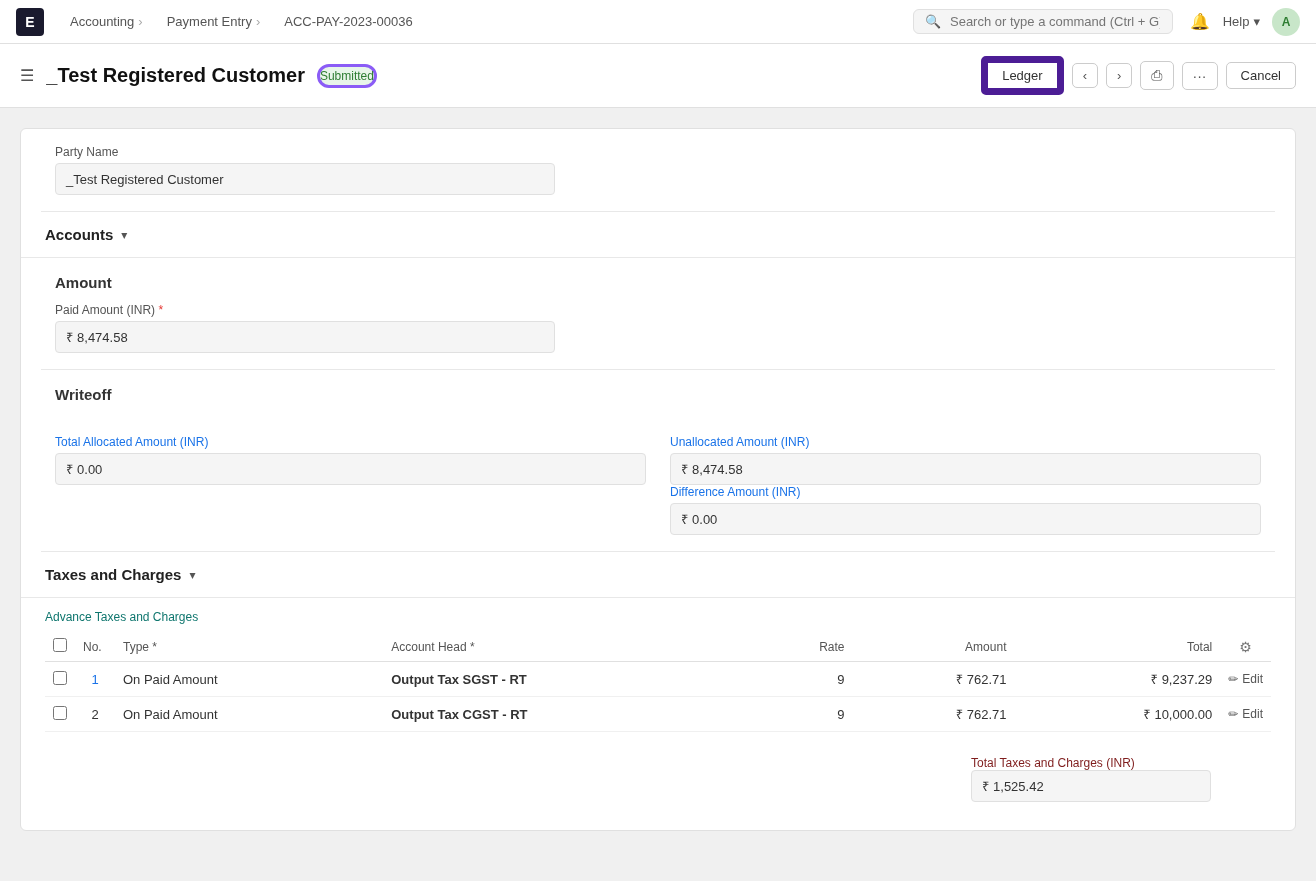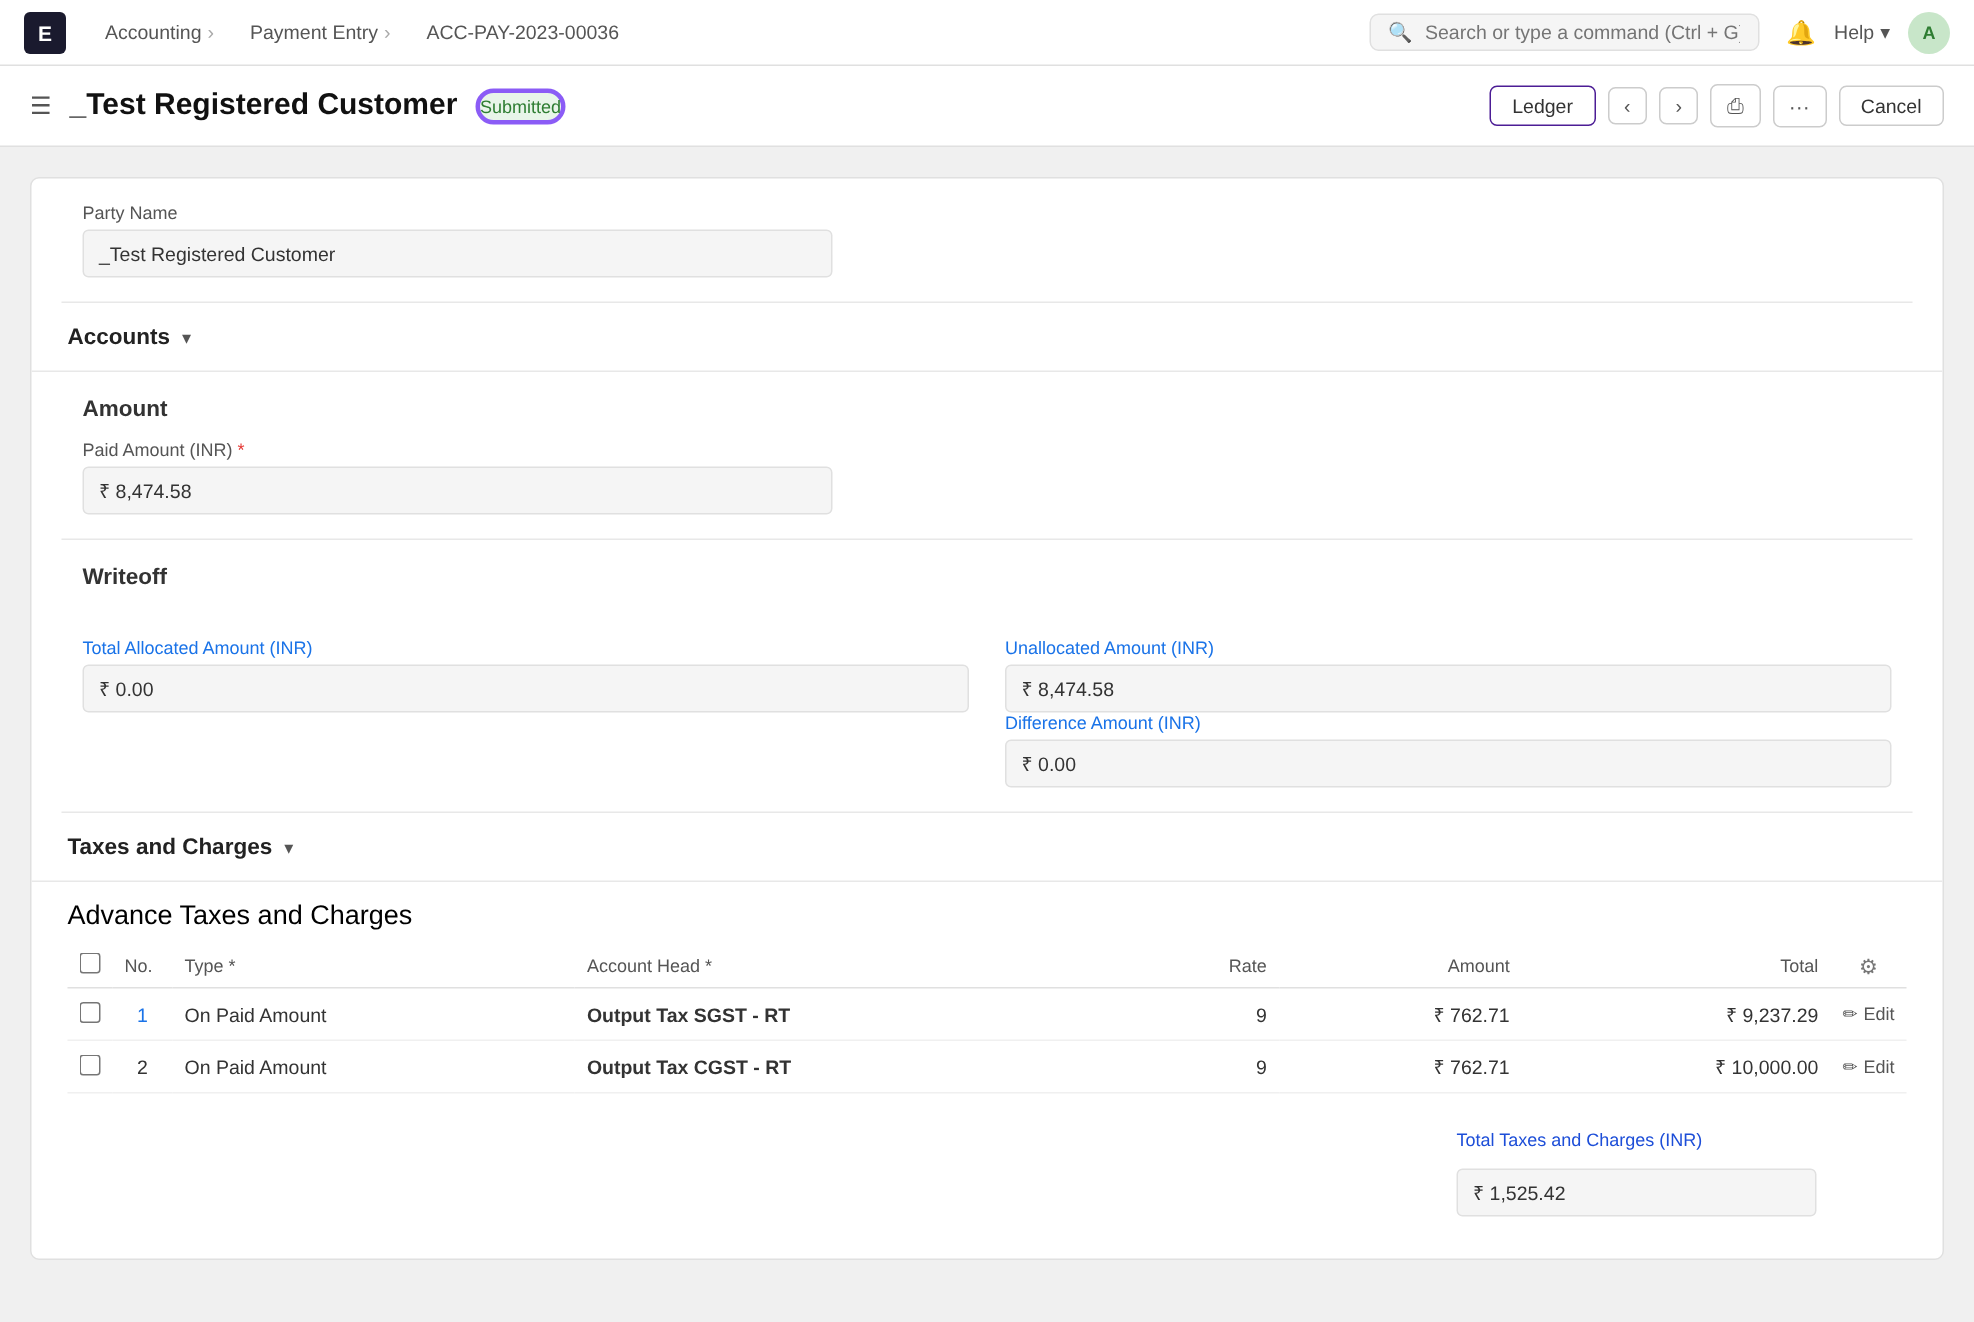--- a/index.html
+++ b/index.html
@@ -45,21 +45,21 @@
       border-bottom: 1px solid #e0e0e0; gap: 12px;
     }
     .hamburger { font-size: 16px; cursor: pointer; color: #555; }
     .page-title { font-size: 20px; font-weight: 600; color: #111; }
     .status-badge {
       background: #e8f5e9; color: #2e7d32; border: 3px solid #8b5cf6;
       border-radius: 12px; padding: 2px 0; font-size: 12px; font-weight: 400;
     }
     .page-actions { margin-left: auto; display: flex; align-items: center; gap: 8px; }
     .btn-ledger {
-      border: 1px solid #4c1d95; background: #fff; border-radius: 5px;
+      border: 7px solid #4c1d95; background: #fff; border-radius: 5px;
       padding: 5px 14px; font-size: 13px; cursor: pointer; color: #333;
     }
     .btn-nav {
       border: 1px solid #ccc; background: #fff; border-radius: 5px;
       padding: 5px 10px; font-size: 13px; cursor: pointer; color: #555; line-height: 1;
     }
     .btn-print {
       border: 1px solid #ccc; background: #fff; border-radius: 5px;
       padding: 5px 10px; font-size: 14px; cursor: pointer; color: #555;
     }
@@ -99,21 +99,21 @@
       display: flex; align-items: center; gap: 8px; cursor: pointer;
     }
     .section-header-title { font-size: 15px; font-weight: 600; color: #222; }
     .chevron-icon { font-size: 12px; color: #555; }
 
     
     .writeoff-grid { display: flex; gap: 24px; padding: 16px 24px 20px; }
     .writeoff-col { flex: 1; }
 
     
-    .taxes-label { font-size: 18px; color: #000000; padding: 12px 24px 8px; font-weight: 500; }
+    .taxes-label { font-size: 12px; color: #0f766e; padding: 12px 24px 8px; font-weight: 500; }
     .table-wrapper { padding: 0 24px 16px; }
     table { width: 100%; border-collapse: collapse; }
     thead th {
       font-size: 12px; color: #555; font-weight: 500; padding: 6px 8px;
       border-bottom: 1px solid #e0e0e0; text-align: left;
     }
     thead th.right { text-align: right; }
     tbody td {
       padding: 8px 8px; font-size: 13px; border-bottom: 1px solid #f0f0f0;
       vertical-align: middle;
@@ -124,21 +124,21 @@
     .no-col { width: 40px; }
     .no-link { color: #1a73e8; text-decoration: none; cursor: pointer; }
     .edit-btn {
       background: none; border: none; color: #555; font-size: 12px; cursor: pointer;
       display: flex; align-items: center; gap: 4px;
     }
     .gear-col { width: 32px; text-align: center; }
     .gear-icon { color: #777; font-size: 14px; cursor: pointer; }
 
     .total-row { padding: 8px 24px; }
-    .total-label { font-size: 12px; color: #1d4ed8; font-weight: 500; margin-bottom: 12px; }
+    .total-label { font-size: 12px; color: #7f1d1d; font-weight: 500; margin-bottom: 0; }
 
     .checkbox-input { accent-color: #1a73e8; width: 14px; height: 14px; }
   </style>
 </head>
 <body>
 
 <div class="topbar">
   <div class="topbar-logo">E</div>
   <div class="topbar-breadcrumb">
     <a>Accounting</a>

